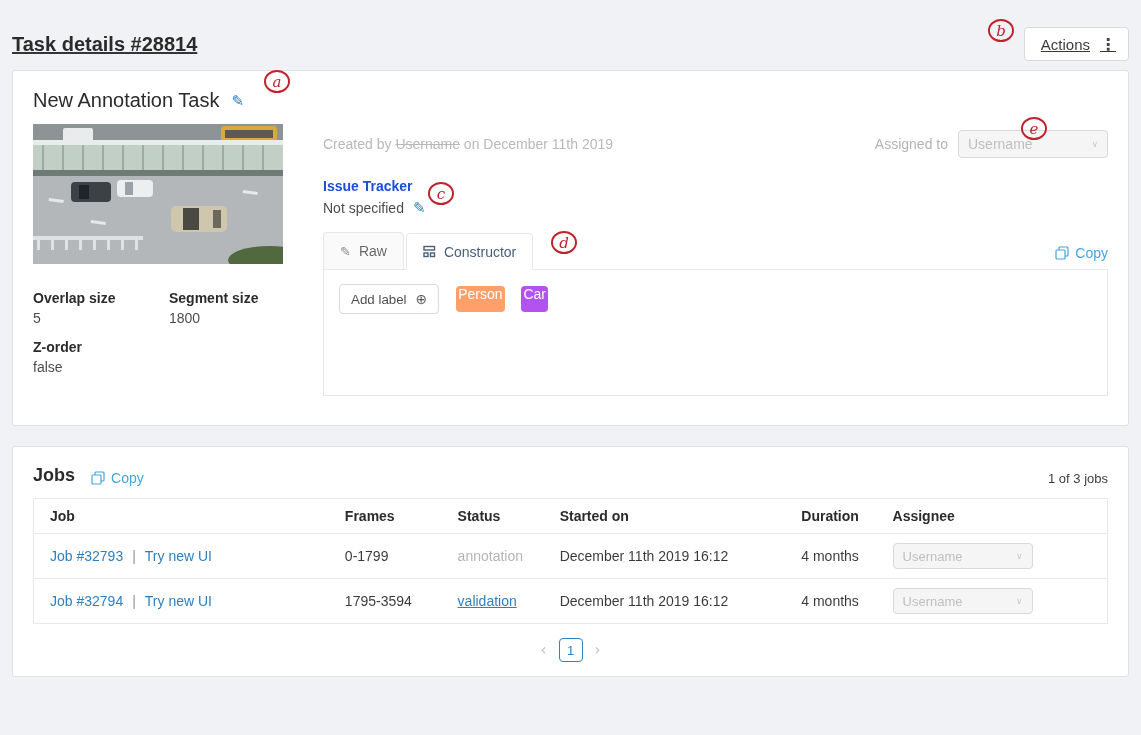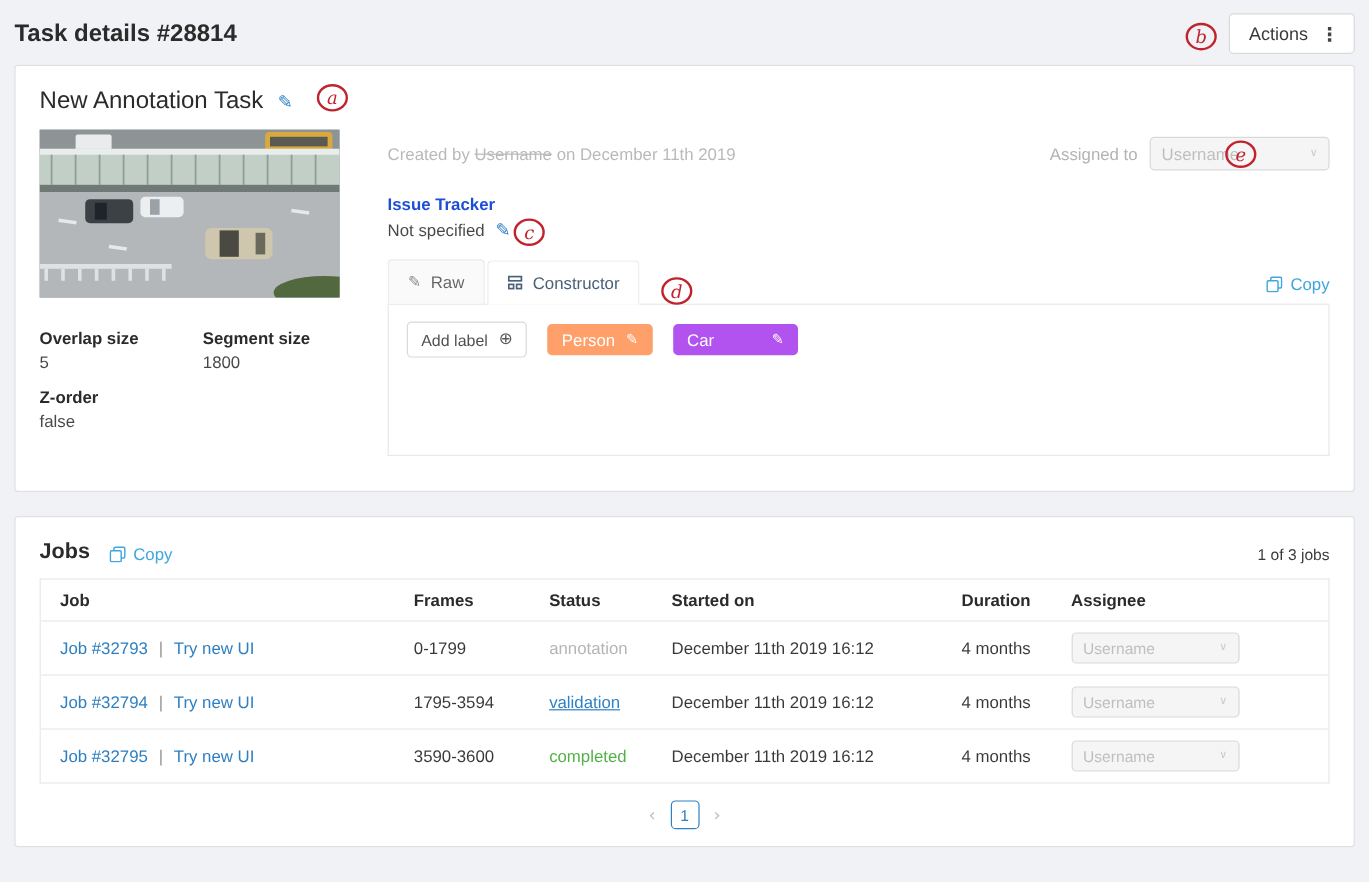--- a/index.html
+++ b/index.html
@@ -8,21 +8,21 @@
     background:#f0f2f5;
     font-family:"Liberation Sans", sans-serif;
     font-size:14px;
     color:rgba(0,0,0,0.78);
     position:relative;
     overflow:hidden;
   }
   .glyph { font-family:"DejaVu Sans", sans-serif; }
 
   
-  .page-header { display:flex; justify-content:space-between; align-items:center; padding:11px 12px 9px 12px; }
+  .page-header { display:flex; justify-content:space-between; align-items:center; padding:27px 12px 9px 12px;text-decoration:underline; }
   .page-title { font-size:20px; font-weight:600; color:#2b2b2b; }
   .actions-btn {
     background:#fff; border:1px solid #d9d9d9; border-radius:4px;
     height:34px; padding:0 12px 0 16px; display:flex; align-items:center; gap:10px;
     font-size:15px; color:rgba(0,0,0,0.78); cursor:pointer;
   }
   .actions-btn .more { font-size:16px; font-weight:bold; color:#444; }
 
   
   .card { background:#fff; border:1px solid #e1e1e1; border-radius:3px; margin:0 12px; }
@@ -72,22 +72,22 @@
   .copy-icon { display:flex; }
   .tab-content { border:1px solid #e8e8e8; border-top:none; padding:14px 15px; height:126px; }
 
   .add-label-btn {
     border:1px solid #d9d9d9; border-radius:4px; background:#fff; height:30px;
     padding:0 11px; display:inline-flex; align-items:center; gap:9px;
     color:rgba(0,0,0,0.7); cursor:pointer; vertical-align:middle;
   }
   .add-label-btn .plus { color:#595959; font-size:14px; }
   .chip {
-    display:inline-flex; align-items:center; gap:9px; height:26px; padding:0 12px;
-    border-radius:4px; color:#fff; margin-left:13px; cursor:pointer; vertical-align:middle;
+    display:inline-flex; align-items:center; gap:9px; height:26px; padding:0 2px;
+    border-radius:4px; color:#fff; margin-left:13px; cursor:pointer; vertical-align:middle;flex-direction:column;
   }
   .chip .pencil { font-size:12px; }
 
   
   .jobs-card { padding:18px 20px 14px 20px; }
   .jobs-header { display:flex; align-items:flex-end; }
   .jobs-title { font-size:18px; font-weight:700; color:#2b2b2b; }
   .jobs-copy { margin-left:16px; display:flex; align-items:center; gap:6px; color:#41a6dd; cursor:pointer; }
   .jobs-count { margin-left:auto; font-size:13px; color:rgba(0,0,0,0.78); }
 
@@ -342,35 +342,20 @@
         <td><span style="color: rgb(45, 129, 197); text-decoration: underline;">validation</span></td>
         <td>December 11th 2019 16:12</td>
         <td>4 months</td>
         <td>
           <div class="select select-cell">
             <span>Username</span>
             <span class="chev glyph">∨</span>
           </div>
         </td>
       </tr>
-      <tr>
-        <td>
-          <a class="blue-link">Job #32795</a><span class="sep">|</span><a class="blue-link">Try new UI</a>
-        </td>
-        <td>3590-3600</td>
-        <td><span style="color: rgb(84, 177, 72);">completed</span></td>
-        <td>December 11th 2019 16:12</td>
-        <td>4 months</td>
-        <td>
-          <div class="select select-cell">
-            <span>Username</span>
-            <span class="chev glyph">∨</span>
-          </div>
-        </td>
-      </tr>
     </tbody>
   </table>
 
   <div class="pagination">
     <button class="page-arrow glyph">‹</button>
     <button class="page-num">1</button>
     <button class="page-arrow glyph">›</button>
   </div>
 </div>
 

